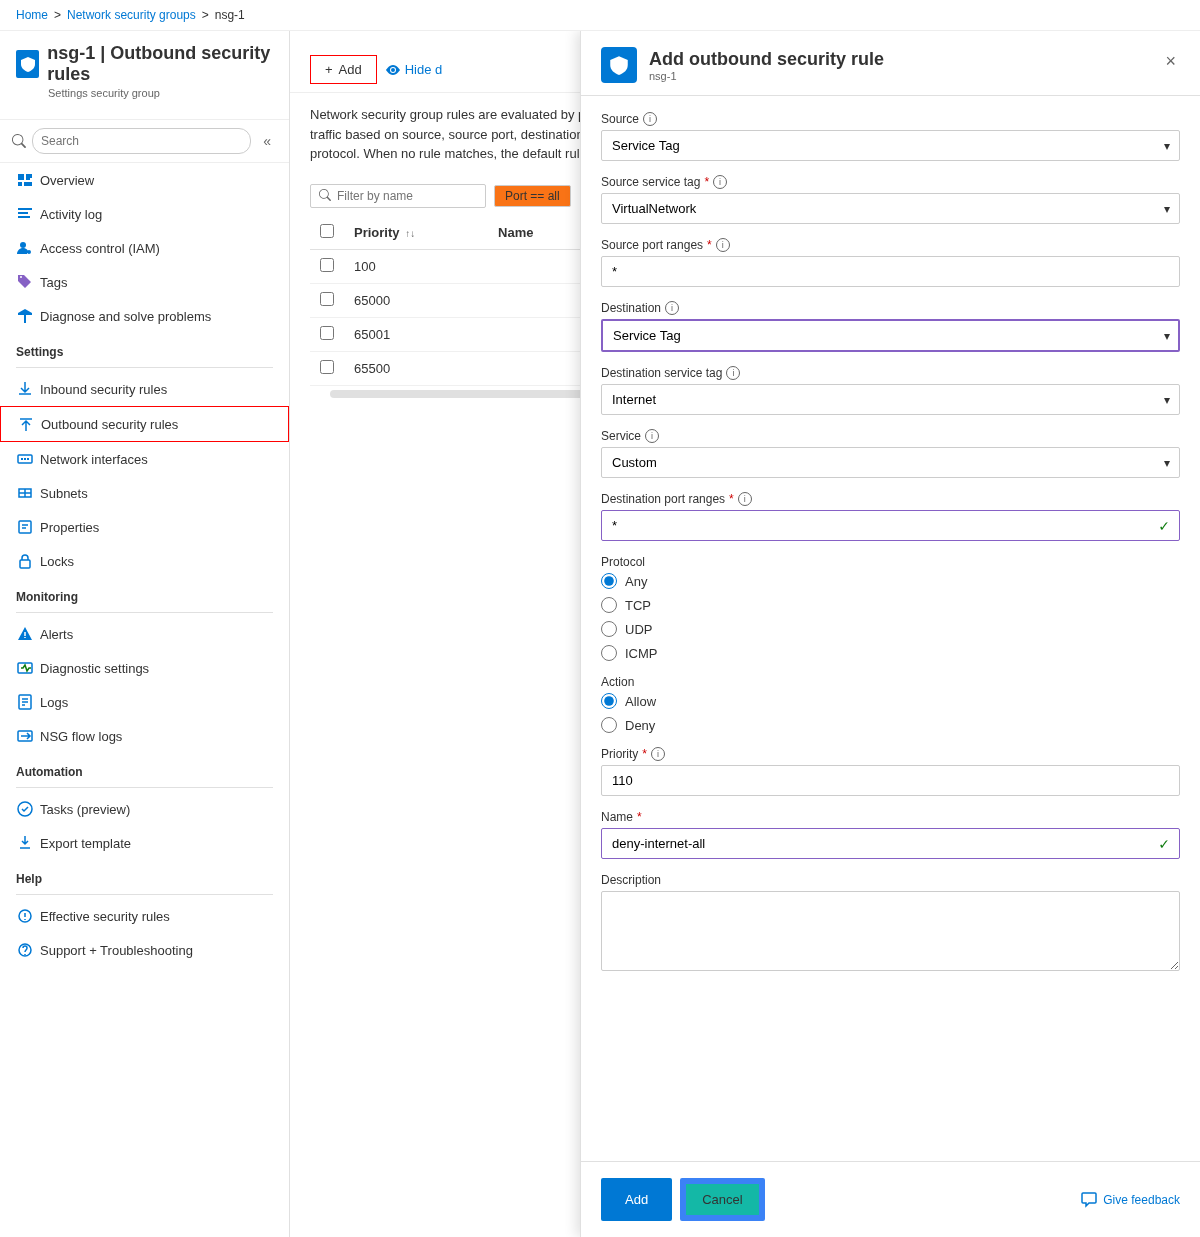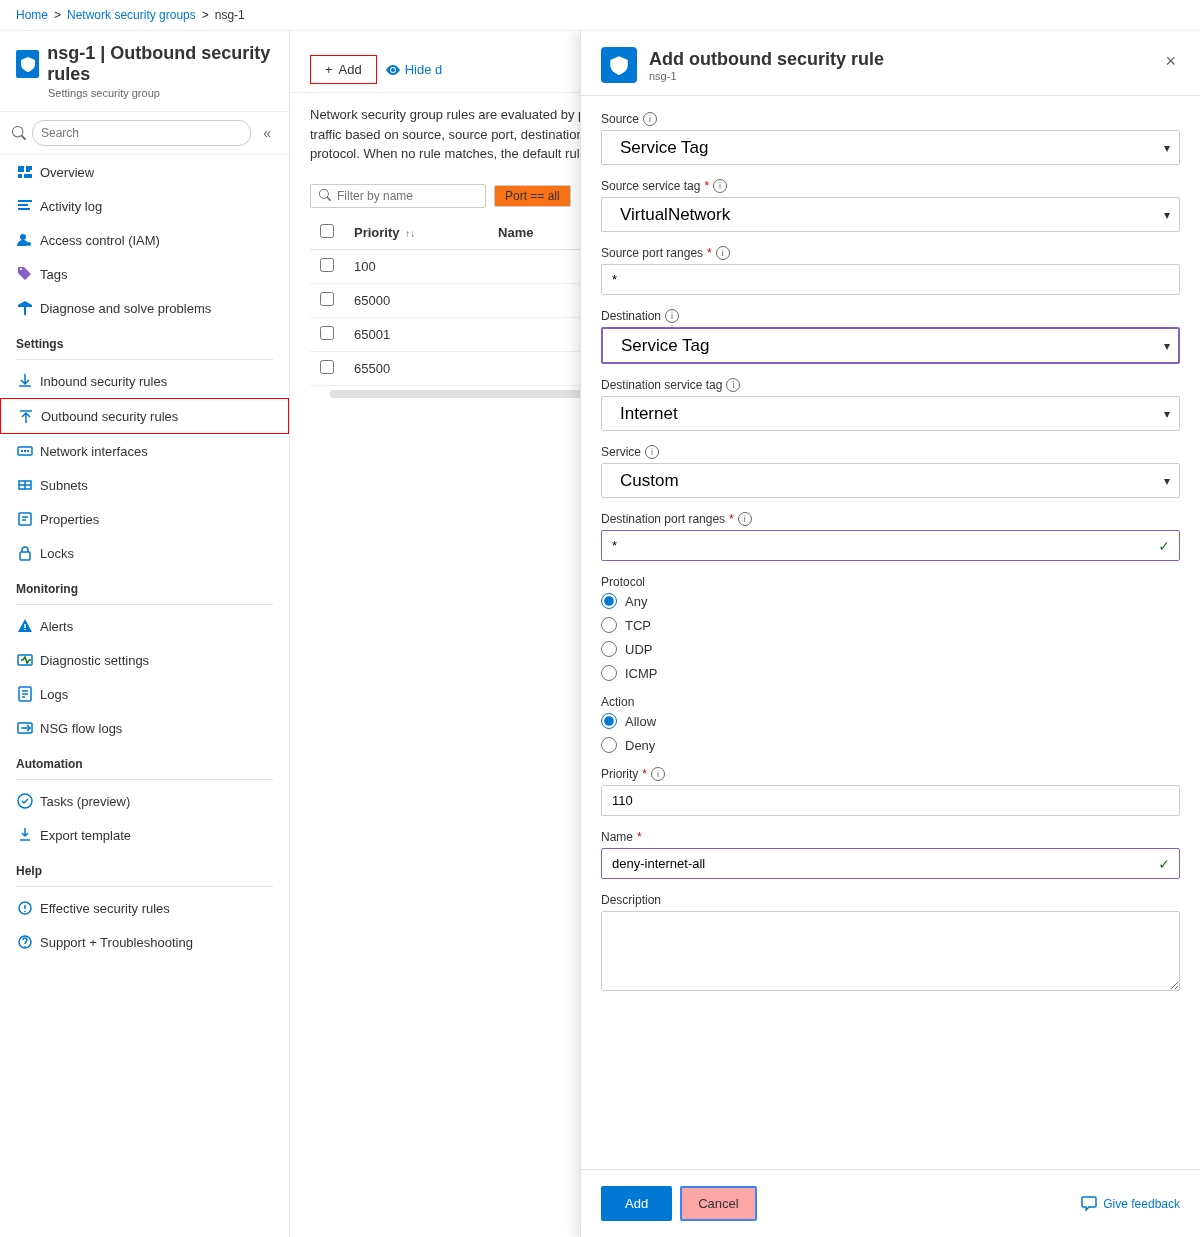--- a/index.html
+++ b/index.html
@@ -6,21 +6,21 @@
     body { font-family: 'Segoe UI', sans-serif; font-size: 13px; background: #f5f5f5; color: #333; display: flex; flex-direction: column; height: 1237px; overflow: hidden; }
 
     .breadcrumb { display: flex; align-items: center; gap: 6px; padding: 8px 16px; font-size: 12px; color: #0078d4; background: #fff; border-bottom: 1px solid #eee; }
     .breadcrumb span { color: #333; }
     .breadcrumb a { color: #0078d4; text-decoration: none; }
 
     .main-layout { display: flex; flex: 1; overflow: hidden; }
 
     
     .sidebar { width: 290px; background: #fff; border-right: 1px solid #e0e0e0; display: flex; flex-direction: column; overflow-y: auto; }
-    .sidebar-header { padding: 12px 16px 12px; border-bottom: 1px solid #eee; }
+    .sidebar-header { padding: 12px 16px 20px; border-bottom: 1px solid #eee; }
     .sidebar-title { display: flex; align-items: center; gap: 8px; font-size: 18px; font-weight: 600; color: #333; }
     .sidebar-subtitle { font-size: 11px; color: #666; margin-top: 2px; padding-left: 32px; }
     .sidebar-icon { width: 28px; height: 28px; background: #0078d4; border-radius: 2px; display: flex; align-items: center; justify-content: center; }
     .sidebar-icon svg { fill: white; }
 
     .search-bar { padding: 8px 12px; border-bottom: 1px solid #eee; display: flex; align-items: center; gap: 6px; }
     .search-bar input { border: 1px solid #ccc; border-radius: 12px; padding: 5px 8px; font-size: 12px; flex: 1; outline: none; }
     .collapse-btn { background: none; border: none; cursor: pointer; color: #666; font-size: 14px; padding: 2px 6px; }
 
     .nav-item { display: flex; align-items: center; gap: 6px; padding: 8px 16px; cursor: pointer; color: #333; font-size: 13px; }
@@ -57,35 +57,35 @@
     .panel-title { font-size: 18px; font-weight: 600; color: #333; }
     .panel-subtitle { font-size: 11px; color: #666; }
     .panel-close { background: none; border: none; cursor: pointer; font-size: 18px; color: #666; padding: 4px; }
 
     .panel-body { padding: 16px 20px; flex: 1; overflow-y: auto; }
     .form-group { margin-bottom: 14px; }
     .form-label { font-size: 12px; color: #333; margin-bottom: 4px; display: flex; align-items: center; gap: 4px; }
     .form-label .required { color: #c00; }
     .info-icon { width: 14px; height: 14px; border-radius: 50%; border: 1.5px solid #666; display: inline-flex; align-items: center; justify-content: center; font-size: 9px; color: #666; cursor: help; }
     .select-wrapper { position: relative; }
-    .select-wrapper select { width: 100%; border: 1px solid #ccc; border-radius: 2px; padding: 7px 32px 7px 18px; font-size: 17px; background: #fff; appearance: none; cursor: pointer; outline: none; }
+    .select-wrapper select { width: 100%; border: 1px solid #ccc; border-radius: 2px; padding: 7px 32px 7px 10px; font-size: 13px; background: #fff; appearance: none; cursor: pointer; outline: none; }
     .select-wrapper.highlighted select { border-color: #8661c5; border-width: 2px; }
     .select-chevron { position: absolute; right: 10px; top: 50%; transform: translateY(-50%); pointer-events: none; color: #333; font-size: 12px; }
     .form-input { width: 100%; border: 1px solid #ccc; border-radius: 2px; padding: 7px 10px; font-size: 13px; outline: none; }
     .input-wrapper { position: relative; }
     .input-check { position: absolute; right: 10px; top: 50%; transform: translateY(-50%); color: #107c10; font-size: 14px; }
 
     .radio-group { display: flex; flex-direction: column; gap: 8px; margin-top: 4px; }
     .radio-item { display: flex; align-items: center; gap: 8px; font-size: 13px; cursor: pointer; }
     .radio-item input[type="radio"] { accent-color: #0078d4; width: 16px; height: 16px; cursor: pointer; }
 
     .panel-footer { padding: 16px 20px; border-top: 1px solid #e0e0e0; display: flex; align-items: center; justify-content: space-between; }
     .footer-actions { display: flex; gap: 8px; }
     .btn-primary { background: #0078d4; color: #fff; border: none; padding: 8px 24px; font-size: 13px; cursor: pointer; border-radius: 2px; }
-    .btn-secondary { background: #fca5a5; color: #333; border: 2px solid #3b82f6; padding: 8px 16px; font-size: 13px; cursor: pointer; border-radius: 2px; }
+    .btn-secondary { background: #14b8a6; color: #333; border: 6px solid #3b82f6; padding: 8px 16px; font-size: 13px; cursor: pointer; border-radius: 2px; }
     .give-feedback { display: flex; align-items: center; gap: 6px; color: #0078d4; font-size: 12px; cursor: pointer; text-decoration: none; }
 
     .checkbox-col { width: 28px; }
     input[type="checkbox"] { width: 14px; height: 14px; cursor: pointer; }
   </style>
 </head>
 <body>
 
 <div class="breadcrumb">
   <a>Home</a>

